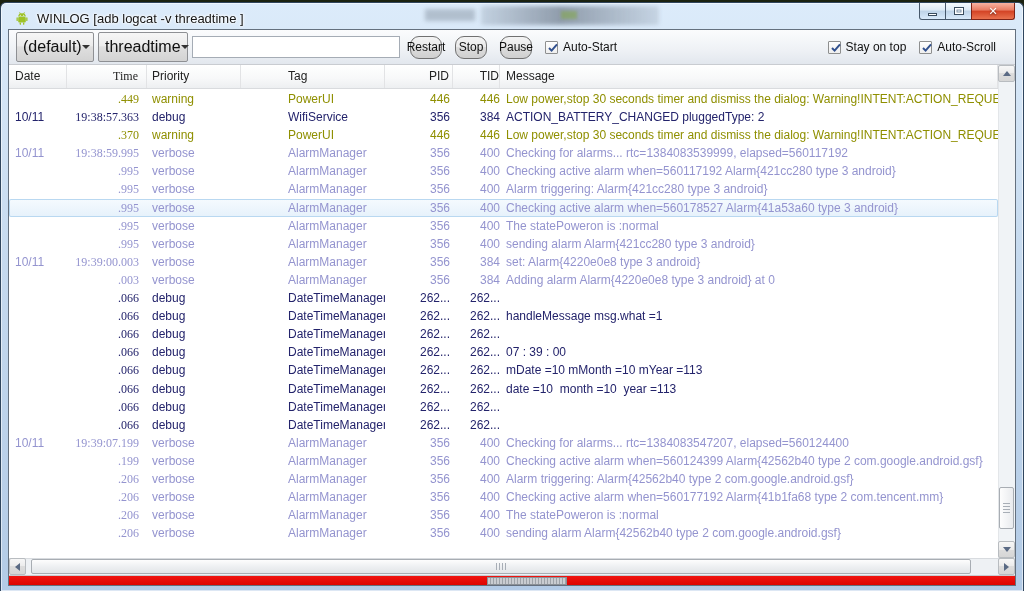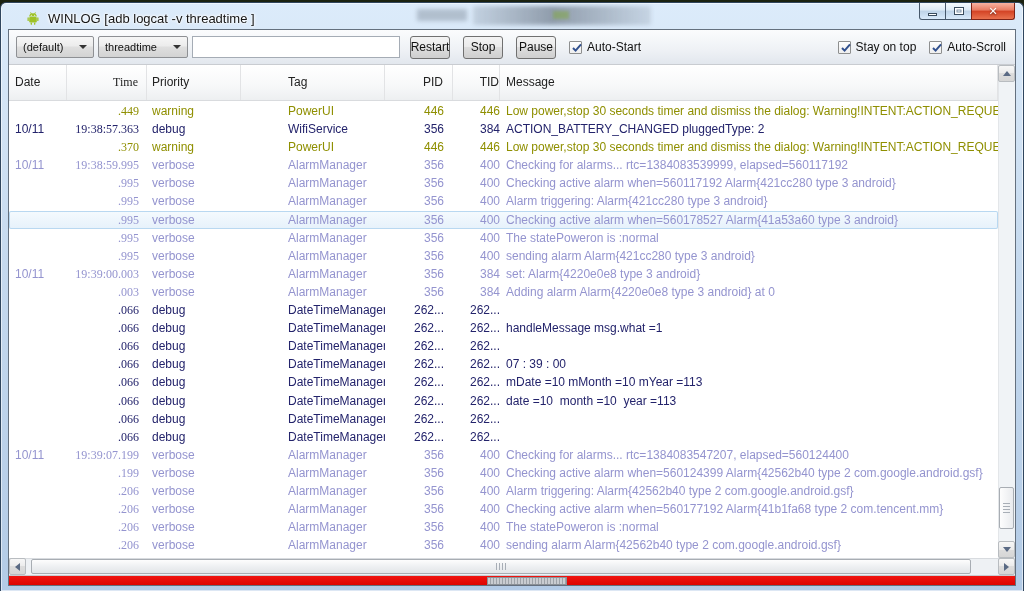--- a/index.html
+++ b/index.html
@@ -11,22 +11,22 @@
     -webkit-font-smoothing:antialiased;
   }
   
   .frame{
     position:absolute; left:0; right:0; top:2px; bottom:0;
     border-radius:6px 6px 0 0;
     background:linear-gradient(180deg,#dcebfa 0%,#c5d9ee 45%,#b3cbe6 100%);
     border:1px solid #30465e; border-bottom:none;
     box-shadow:inset 0 0 0 1px rgba(255,255,255,.55);
   }
-  .titlebar{ position:absolute; top:0; left:0; right:0; height:30px;
-    display:flex; align-items:center; padding-left:24px; }
+  .titlebar{ position:absolute; top:0; left:8px; right:0; height:30px;
+    display:flex; align-items:center; padding-left:5px; }
   .title{ font-size:13px; color:#151515; margin-left:7px;
     text-shadow:0 0 4px #fff,0 0 3px #fff,0 0 2px #fff; }
   .ghost1{ position:absolute; left:472px; top:3px; width:178px; height:19px; border-radius:2px;
     background:linear-gradient(90deg,rgba(70,80,95,.16),rgba(52,62,78,.45) 45%,rgba(70,80,95,.14));
     filter:blur(2px); }
   .ghost2{ position:absolute; left:416px; top:6px; width:50px; height:12px;
     background:rgba(70,80,95,.28); filter:blur(2px); }
   .ghost-dot{ position:absolute; left:552px; top:8px; width:16px; height:8px;
     background:rgba(130,165,70,.55); filter:blur(1.5px); }
   .win-controls{ position:absolute; top:0; right:8px; display:flex; }
@@ -40,51 +40,51 @@
   .glyph-min{ width:9px; height:3px; background:#fff; border:1px solid #3a4c5e; margin-top:7px; }
   .glyph-max{ width:10px; height:8px; border:1px solid #3a4c5e; background:#fff;
     box-shadow:inset 0 0 0 1.5px #fff, inset 0 0 0 2.5px #7d93a9; }
   
   .client{ position:absolute; left:7px; right:7px; top:26px; bottom:5px;
     background:#fff; border:1px solid #64707e; display:flex; flex-direction:column; }
   
   .toolbar{ height:35px; flex:0 0 auto; display:flex; align-items:center; padding:0 7px;
     background:linear-gradient(#fbfcfd,#eef1f5 60%,#e2e7ee);
     border-bottom:1px solid #c9ccd1; }
-  .combo{ height:22px; border:1px solid #8e9094; border-radius:2px; cursor:default;
+  .combo{ height:30px; border:1px solid #8e9094; border-radius:2px; cursor:default;
     background:linear-gradient(#f6f6f6,#ececec 45%,#dfdfdf 50%,#d3d3d3);
-    display:flex; align-items:center; padding:0 6px; font-size:11px; color:#111; margin-right:4px; }
+    display:flex; align-items:center; padding:0 6px; font-size:16px; color:#111; margin-right:4px; }
   .combo .arrow{ width:0; height:0; border-left:4px solid transparent; border-right:4px solid transparent;
     border-top:4px solid #333; margin-left:auto; }
   .combo.c1{ width:78px; } .combo.c2{ width:90px; }
   .txt{ width:208px; height:22px; border:1px solid #a5acb5; background:#fff; margin-right:10px;
     font-size:12px; padding:0 4px; font-family:inherit; }
-  .btn{ width:40px; height:23px; border:1px solid #707070; border-radius:3px; margin-right:13px;
+  .btn{ width:32px; height:23px; border:1px solid #707070; border-radius:9px; margin-right:13px;
     background:linear-gradient(#f3f3f3,#ebebeb 45%,#dddddd 50%,#cfcfcf);
     font-size:12px; color:#111; display:flex; align-items:center; justify-content:center; cursor:default; }
   .cbrow{ display:flex; align-items:center; margin-right:13px; font-size:12px; color:#111; white-space:nowrap; }
   .cb{ width:13px; height:13px; border:1px solid #8e8f8f; border-radius:1px; margin-right:5px;
     background:linear-gradient(#fefefe,#efefef); position:relative; flex:0 0 auto; }
   .cb svg{ position:absolute; left:0; top:-1px; }
   .spacer{ flex:1; }
   
   .list{ flex:1; display:flex; min-height:0; }
   .list-main{ flex:1; display:flex; flex-direction:column; overflow:hidden; min-width:0; }
-  .thead{ height:36px; flex:0 0 auto; display:flex; font-size:12px; color:#222;
+  .thead{ height:24px; flex:0 0 auto; display:flex; font-size:12px; color:#222;
     background:linear-gradient(#ffffff,#f7f8f9 60%,#edeff1);
     border-bottom:1px solid #d9dbde; }
   .hcell{ border-right:1px solid #e2e3e5; display:flex; align-items:center; }
   .rows{ flex:1; overflow:hidden; background:#fff; padding-top:1px; }
   .row{ height:18.1px; display:flex; }
   .cell{ line-height:18.1px; overflow:hidden; white-space:pre; font-size:12px; }
   .c-date{ width:58px; padding-left:6px; }
   .c-time{ width:80px; padding-right:8px; text-align:right; justify-content:flex-end;font-family:Liberation Serif, serif; }
   .c-priority{ width:94px; padding-left:5px; }
   .c-tag{ width:100px; padding-left:3px;margin-left:44px; }
-  .c-pid{ width:68px; padding-right:9px; text-align:right; justify-content:flex-end; }
+  .c-pid{ width:68px; padding-right:3px; text-align:right; justify-content:flex-end; }
   .c-tid{ width:47px; text-align:right; justify-content:flex-end; }
   .c-message{ flex:1; padding-left:6px; min-width:0; }
   .lvl-warning{ color:var(--warn); }
   .lvl-debug{ color:var(--debug); }
   .lvl-verbose{ color:var(--verbose); }
   .row.selected{ background:linear-gradient(#f5fafe,var(--selbg));
     box-shadow:inset 0 0 0 1px var(--selborder); border-radius:2px; }
   
   .vscroll{ width:17px; flex:0 0 auto; position:relative;
     background:#f0f3f6; border-left:1px solid #e3e6e9; }
@@ -176,21 +176,21 @@
       </div>
       <div class="spacer"></div>
       <div class="cbrow">
         <span class="cb">
             <svg class="check" width="14" height="14">
               <path d="M3 7 L5.6 9.6 L11 3.4" stroke="#31508e" stroke-width="2" fill="none"></path>
             </svg>
           </span>
         <span>Stay on top</span>
       </div>
-      <div class="cbrow" style="margin-right:2px;">
+      <div class="cbrow" style="margin-right:12px;">
         <span class="cb">
             <svg class="check" width="14" height="14">
               <path d="M3 7 L5.6 9.6 L11 3.4" stroke="#31508e" stroke-width="2" fill="none"></path>
             </svg>
           </span>
         <span>Auto-Scroll</span>
       </div>
     </div>
 
     <div class="list">

